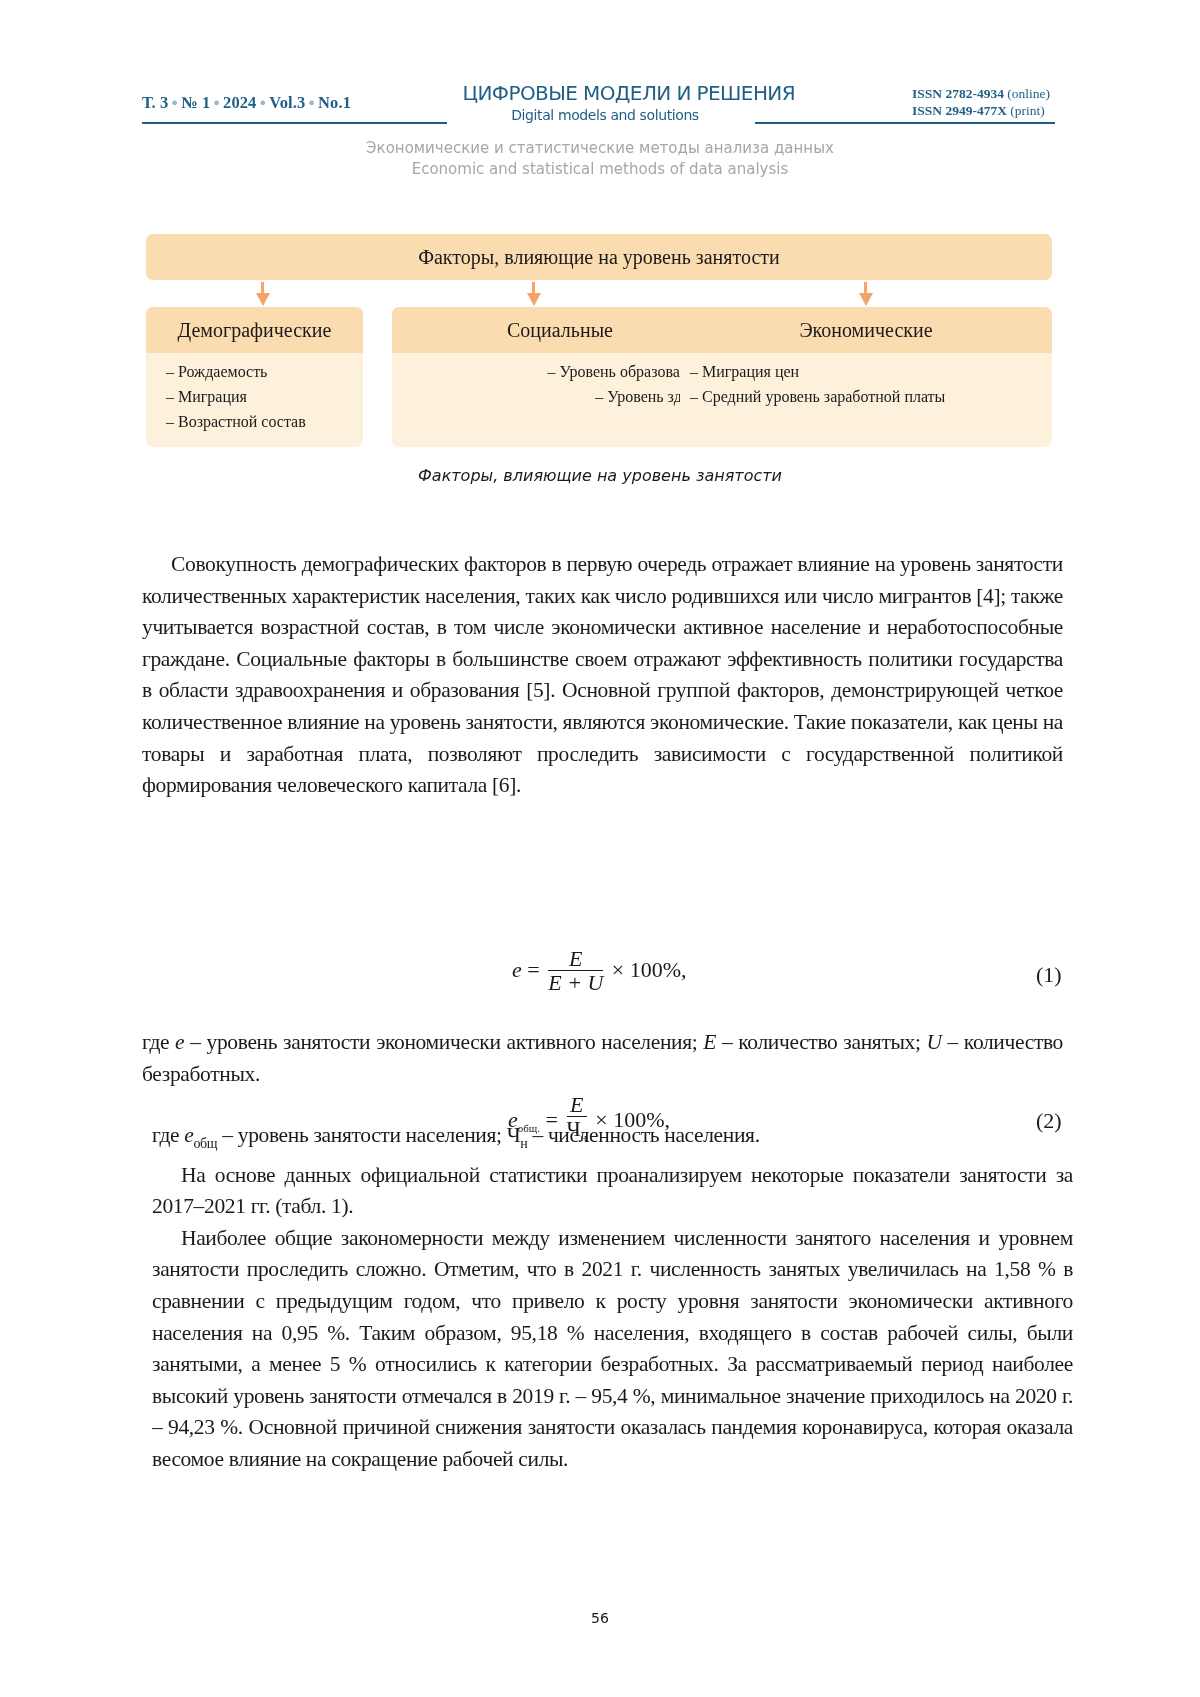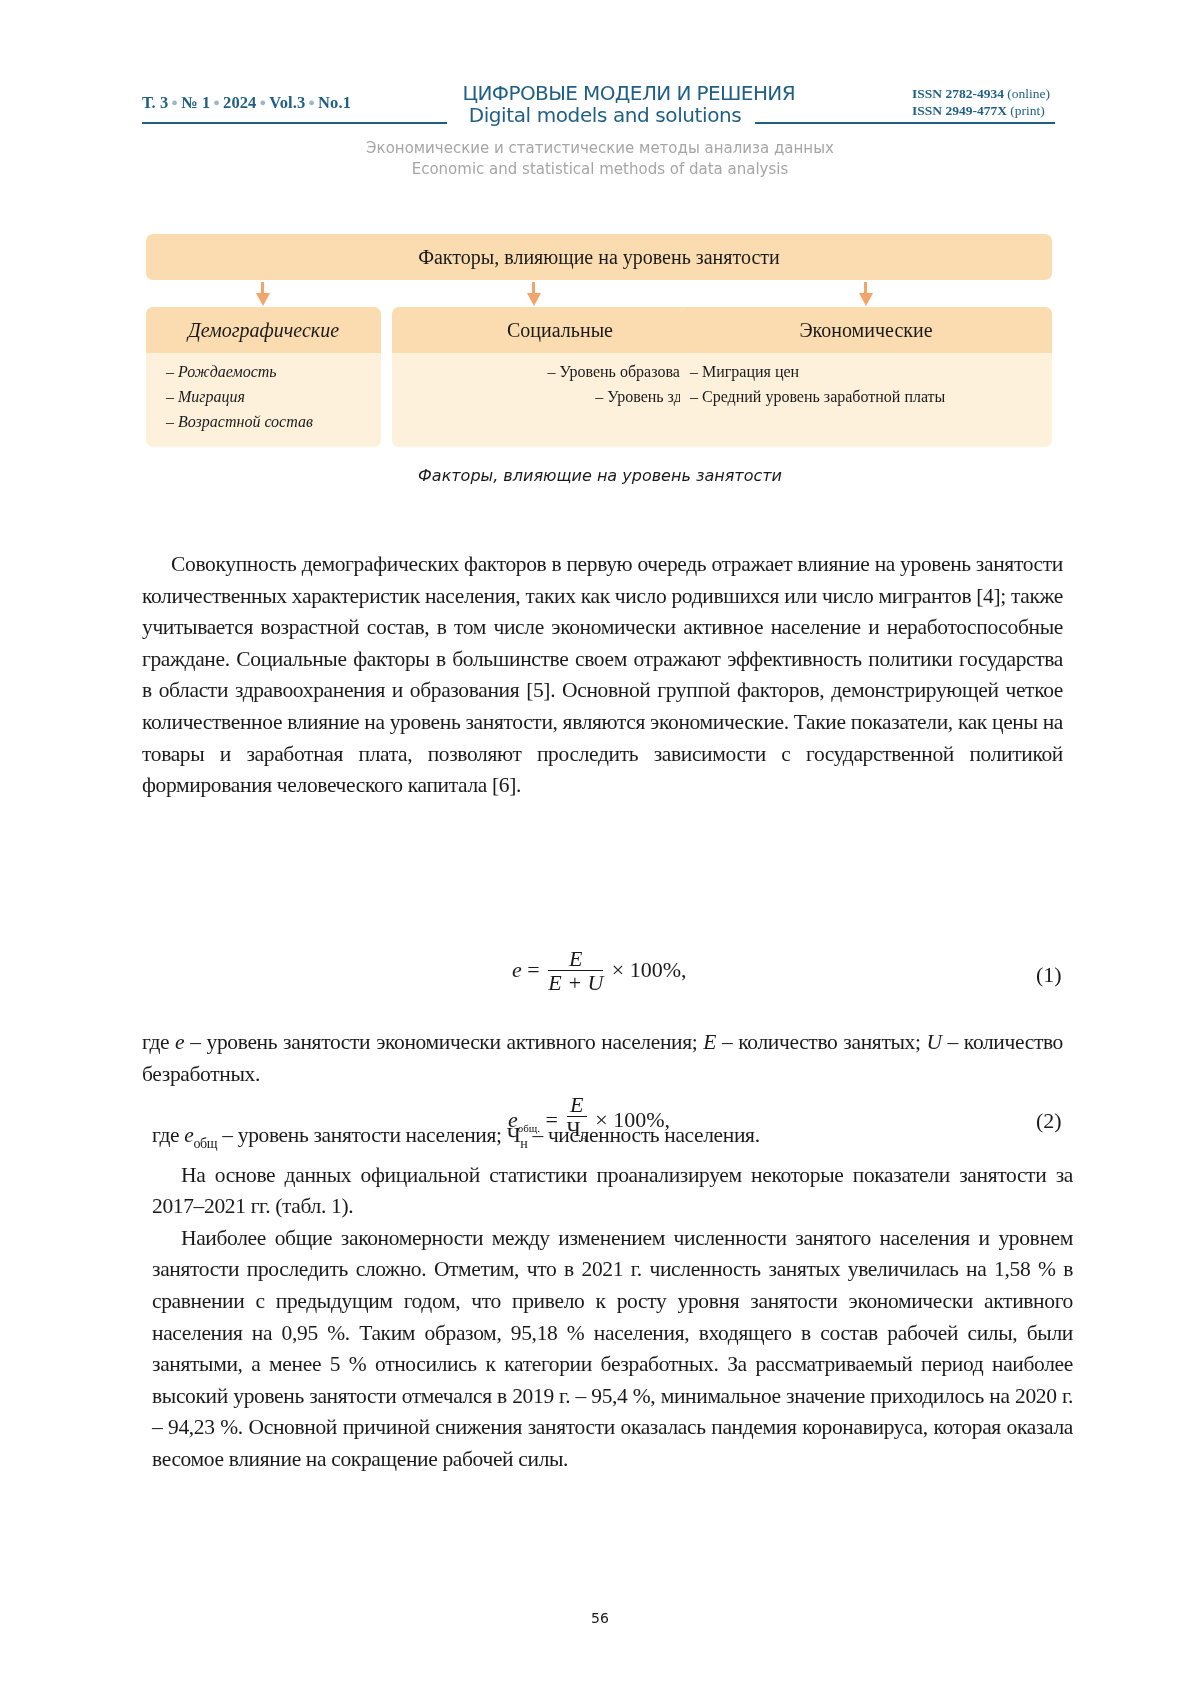--- a/index.html
+++ b/index.html
@@ -8,21 +8,21 @@
 
   
   .hdr-left { position: absolute; left: 142px; top: 93px; font-family: "Liberation Serif", serif;
               font-weight: bold; font-size: 16.5px; color: #1f5f86; letter-spacing: 0.1px; }
   .hdr-left .dot { color: #9bb6c8; font-size: 11px; vertical-align: 2px; margin: 0 3px; }
   .hdr-line { position: absolute; height: 2px; background: #1f5f86; top: 122px; }
   .hdr-title { position: absolute; left: 415px; top: 82px; width: 380px; text-align: right;
                font-family: "DejaVu Sans", sans-serif; font-size: 20px; color: #1f5f86;
                letter-spacing: -0.6px; line-height: 22px; }
   .hdr-sub { position: absolute; left: 455px; top: 104px; width: 300px; text-align: center;
-             font-family: "DejaVu Sans", sans-serif; font-size: 20px; color: #1f5f86;
+             font-family: "DejaVu Sans", sans-serif; font-size: 14px; color: #1f5f86;
              letter-spacing: -0.4px; line-height: 22px; }
   .hdr-issn { position: absolute; left: 912px; top: 85px; font-family: "Liberation Serif", serif;
               font-size: 13.5px; color: #1f5f86; line-height: 17px; }
   .hdr-issn b { font-weight: bold; }
 
   .section-ru, .section-en { position: absolute; left: 0; width: 1200px; text-align: center;
       font-family: "DejaVu Sans", sans-serif; font-size: 15px; color: #a6a6a6; }
   .section-ru { top: 139px; }
   .section-en { top: 160px; }
 
@@ -87,21 +87,21 @@
     </div>
   <div class="arrow" style="left:534px; top:282px;">
       <div class="shaft"></div>
       <div class="head"></div>
     </div>
   <div class="arrow" style="left:866px; top:282px;">
       <div class="shaft"></div>
       <div class="head"></div>
     </div>
 
-  <div class="col" style="left:146px; width:235px;font-style:italic;">
+  <div class="col" style="left:146px; width:217px;">
     <div class="col-head">Демографические</div>
     <ul class="col-list">
       <li>Рождаемость</li>
       <li>Миграция</li>
       <li>Возрастной состав</li>
     </ul>
   </div>
   <div class="col" style="left:392px; width:336px;">
     <div class="col-head">Социальные</div>
     <ul class="col-list" style="padding-left:14px;text-align:right;">

